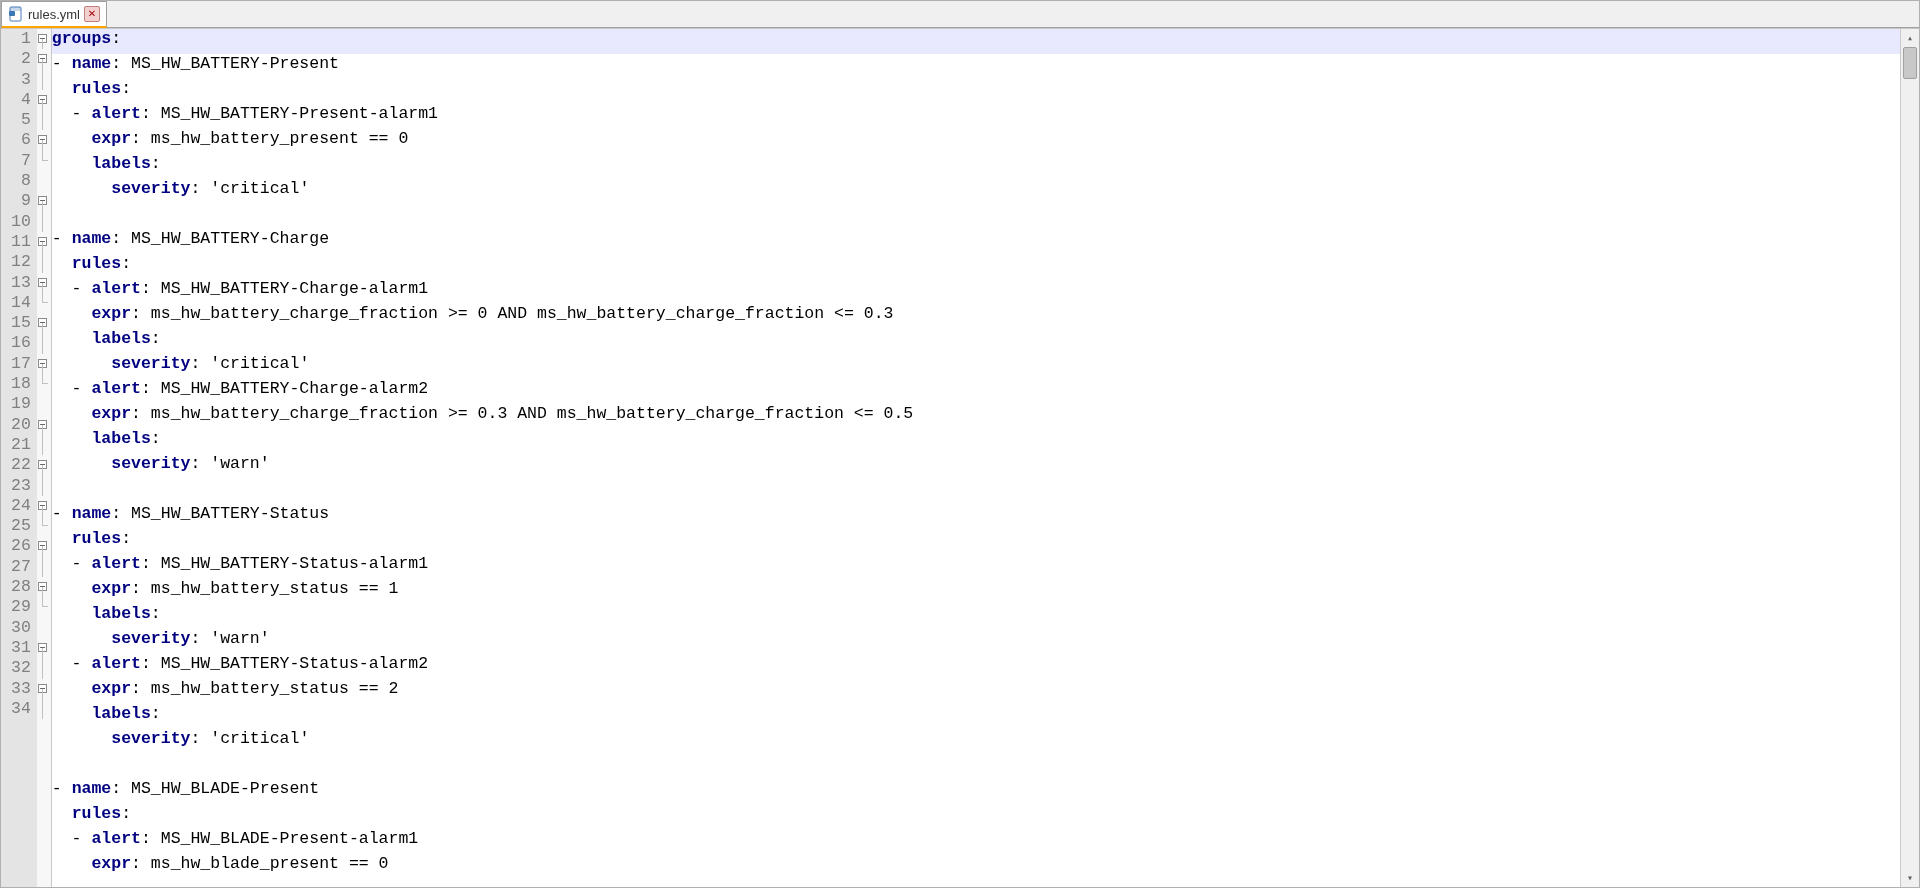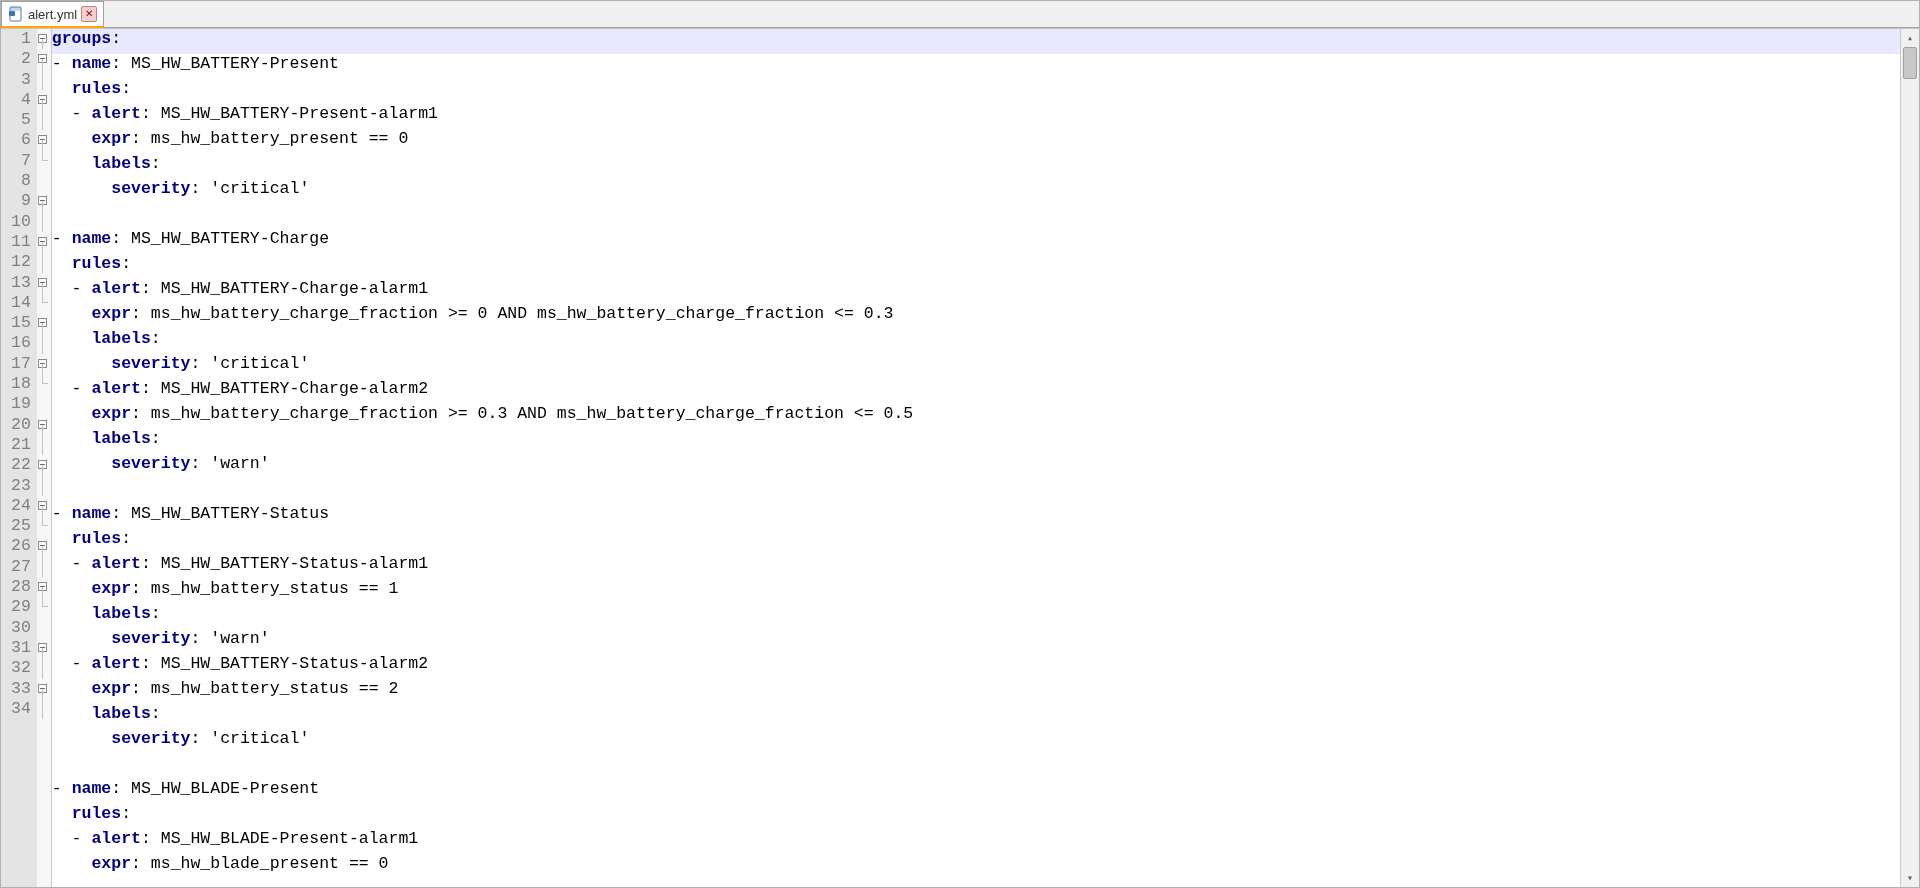--- a/index.html
+++ b/index.html
@@ -184,21 +184,21 @@
 <div class="editor-window">
   <div class="tab-bar">
     <div class="tab">
       <span class="file-icon">
         <svg width="16" height="16" viewBox="0 0 16 16">
           <rect x="2" y="1" width="11" height="14" rx="1" fill="#ffffff" stroke="#4a7ab8"></rect>
           <rect x="2" y="1" width="11" height="4" fill="#4a7ab8" opacity="0.3"></rect>
           <rect x="1" y="5" width="6" height="5" rx="1" fill="#3b76b5"></rect>
         </svg>
       </span>
-      <span>alert.yml</span>
+      <span>rules.yml</span>
       <span class="close-icon">✕</span>
     </div>
   </div>
 
   <div class="editor-body">
     <div class="gutter" id="gutter"><div style="height: 20.3px;">1</div><div style="height: 20.3px;">2</div><div style="height: 20.3px;">3</div><div style="height: 20.3px;">4</div><div style="height: 20.3px;">5</div><div style="height: 20.3px;">6</div><div style="height: 20.3px;">7</div><div style="height: 20.3px;">8</div><div style="height: 20.3px;">9</div><div style="height: 20.3px;">10</div><div style="height: 20.3px;">11</div><div style="height: 20.3px;">12</div><div style="height: 20.3px;">13</div><div style="height: 20.3px;">14</div><div style="height: 20.3px;">15</div><div style="height: 20.3px;">16</div><div style="height: 20.3px;">17</div><div style="height: 20.3px;">18</div><div style="height: 20.3px;">19</div><div style="height: 20.3px;">20</div><div style="height: 20.3px;">21</div><div style="height: 20.3px;">22</div><div style="height: 20.3px;">23</div><div style="height: 20.3px;">24</div><div style="height: 20.3px;">25</div><div style="height: 20.3px;">26</div><div style="height: 20.3px;">27</div><div style="height: 20.3px;">28</div><div style="height: 20.3px;">29</div><div style="height: 20.3px;">30</div><div style="height: 20.3px;">31</div><div style="height: 20.3px;">32</div><div style="height: 20.3px;">33</div><div style="height: 20.3px;">34</div></div>
     <div class="fold-gutter" id="fold">
         <div class="cell">
           <div class="fold-marker"></div>
           <div class="fold-line-v fold-line-top"></div>

